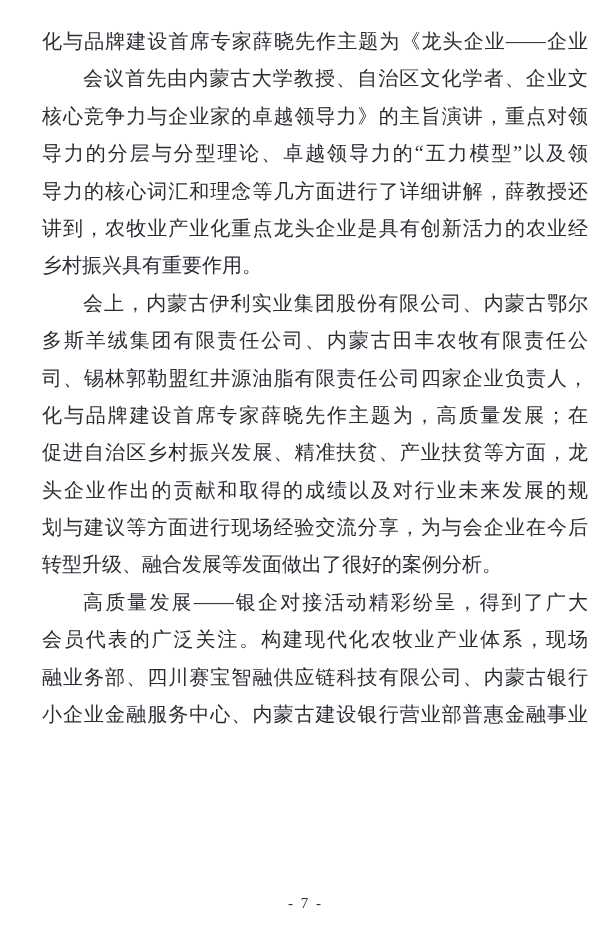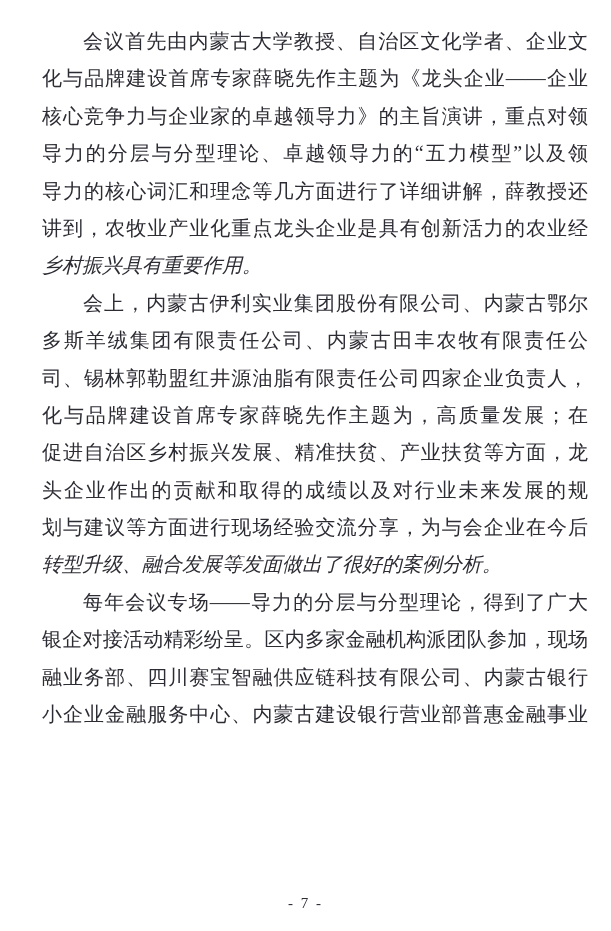--- a/index.html
+++ b/index.html
@@ -31,21 +31,20 @@
     overflow: hidden;
     font-weight: 400;
   }
   .text-line.justify {
     text-align: justify;
     text-align-last: justify;
   }
   .text-line.no-justify {
     text-align: left;
     text-align-last: left;
-    font-style: italic;
   }
   .text-line.indent {
     text-indent: 41px;
   }
   .page-footer {
     position: absolute;
     left: 0;
     top: 893px;
     width: 100%;
     height: 20px;
@@ -55,36 +54,36 @@
   .page-number {
     font-size: 15px;
     letter-spacing: 2px;
   }
 </style>
 </head>
 <body>
 
 <div class="page" style="background: rgb(255, 255, 255); color: rgb(44, 44, 52);">
   <div class="text-block">
+      <div class="text-line justify">化与品牌建设首席专家薛晓先作主题为《龙头企业——企业</div>
       <div class="text-line justify indent">会议首先由内蒙古大学教授、自治区文化学者、企业文</div>
-      <div class="text-line justify">化与品牌建设首席专家薛晓先作主题为《龙头企业——企业</div>
       <div class="text-line justify">核心竞争力与企业家的卓越领导力》的主旨演讲，重点对领</div>
       <div class="text-line justify">导力的分层与分型理论、卓越领导力的“五力模型”以及领</div>
       <div class="text-line justify">导力的核心词汇和理念等几方面进行了详细讲解，薛教授还</div>
       <div class="text-line justify">讲到，农牧业产业化重点龙头企业是具有创新活力的农业经</div>
       <div class="text-line no-justify">乡村振兴具有重要作用。</div>
       <div class="text-line justify indent">会上，内蒙古伊利实业集团股份有限公司、内蒙古鄂尔</div>
       <div class="text-line justify">多斯羊绒集团有限责任公司、内蒙古田丰农牧有限责任公</div>
       <div class="text-line justify">司、锡林郭勒盟红井源油脂有限责任公司四家企业负责人，</div>
       <div class="text-line justify">化与品牌建设首席专家薛晓先作主题为，高质量发展；在</div>
       <div class="text-line justify">促进自治区乡村振兴发展、精准扶贫、产业扶贫等方面，龙</div>
       <div class="text-line justify">头企业作出的贡献和取得的成绩以及对行业未来发展的规</div>
       <div class="text-line justify">划与建议等方面进行现场经验交流分享，为与会企业在今后</div>
       <div class="text-line no-justify">转型升级、融合发展等发面做出了很好的案例分析。</div>
-      <div class="text-line justify indent">每年会议专场——导力的分层与分型理论，得到了广大</div>
-      <div class="text-line justify">银企对接活动精彩纷呈。区内多家金融机构派团队参加，现场</div>
+      <div class="text-line justify indent">高质量发展——银企对接活动精彩纷呈，得到了广大</div>
+      <div class="text-line justify">会员代表的广泛关注。构建现代化农牧业产业体系，现场</div>
       <div class="text-line justify">融业务部、四川赛宝智融供应链科技有限公司、内蒙古银行</div>
       <div class="text-line justify">小企业金融服务中心、内蒙古建设银行营业部普惠金融事业</div>
     </div>
   <div class="page-footer">
     <span class="page-number">- 7 -</span>
   </div>
 </div>
 
 </body></html>

